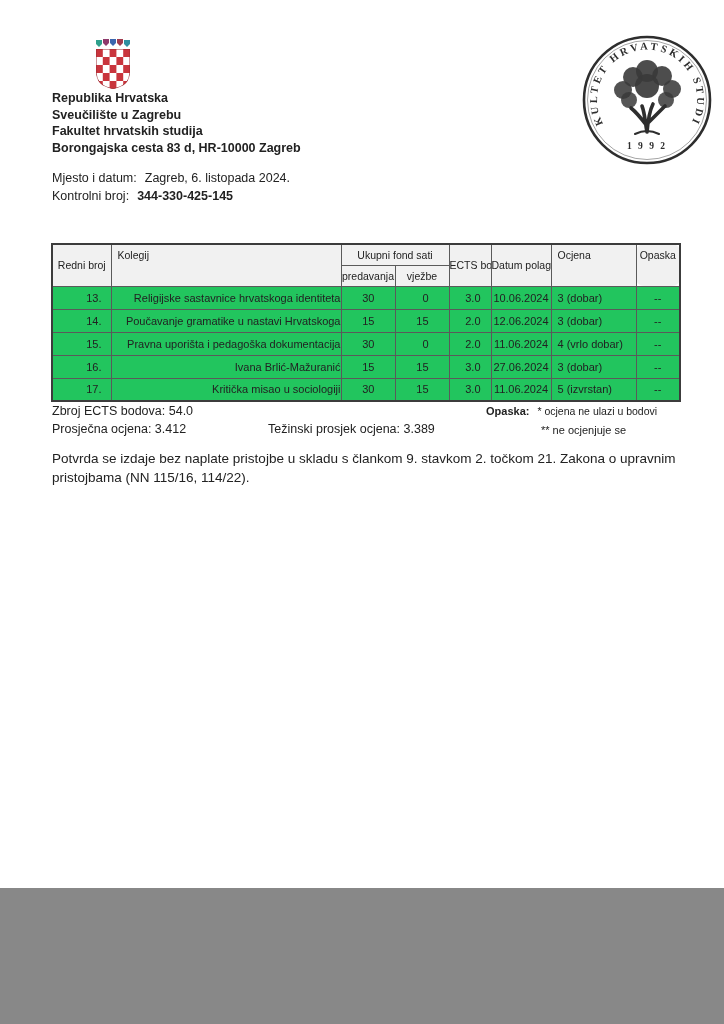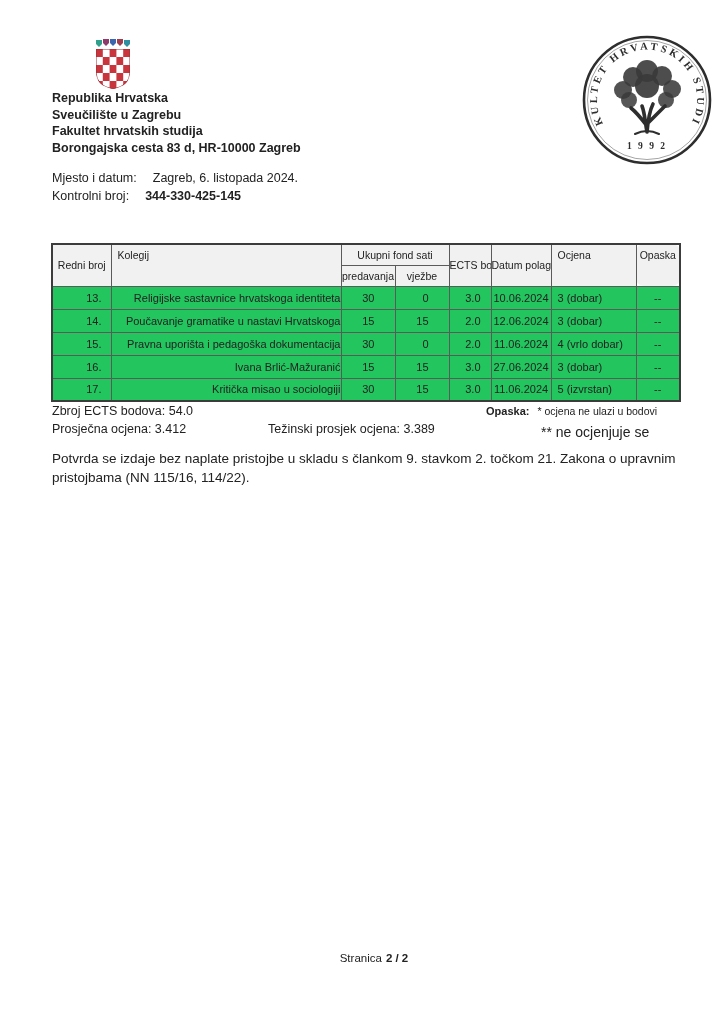--- a/index.html
+++ b/index.html
@@ -1,33 +1,33 @@
 <!DOCTYPE html>
 <html><head>
 <meta charset="utf-8">
 <style>
   * { margin: 0; padding: 0; box-sizing: border-box; }
   html, body { background: #888; }
   .page {
     position: relative;
     width: 724px;
-    height: 1024px;
+    height: 888px;
     background: #ffffff;
     font-family: "Liberation Sans", "DejaVu Sans", sans-serif;
     color: #222;
     overflow: hidden;
     margin: 0 auto;
   }
   
   .coat-of-arms { position: absolute; left: 95px; top: 39px; width: 36px; height: 51px; }
   .inst-block { position: absolute; left: 52px; top: 90px; font-size: 12.5px; font-weight: bold; line-height: 16.5px; }
   .seal { position: absolute; left: 581px; top: 34px; width: 132px; height: 132px; }
   
   .meta-block { position: absolute; left: 52px; top: 170px; font-size: 12.5px; line-height: 17.5px; }
-  .meta-value { margin-left: 16px; }
+  .meta-value { margin-left: 8px; }
   .meta-value.bold { font-weight: bold; }
   
   .grades-table { position: absolute; left: 51px; top: 243px; width: 628px; border-collapse: collapse; table-layout: fixed; }
   .grades-table th, .grades-table td { border: 1px solid #5a5a5a; font-weight: normal; overflow: hidden; white-space: nowrap; }
   .grades-table { border: 2px solid #3c3c3c; }
   .grades-table thead th { background: #f1f1f1; font-size: 10.5px; color: #222; }
   .th-pre { white-space: pre-line; text-align: center; vertical-align: middle; line-height: 13px; }
   .th-top-left { text-align: left; vertical-align: top; padding: 4px 0 0 6px; }
   .th-top-center { text-align: center; vertical-align: top; padding-top: 4px; border-radius: 8px; }
   .th-center { text-align: center; vertical-align: middle; }
@@ -40,21 +40,21 @@
   .td-ects { text-align: right; padding-right: 10px; }
   .td-date { text-align: center; }
   .td-grade { text-align: left; padding-left: 6px; }
   .td-remark { text-align: center; }
   
   .sum-ects { position: absolute; left: 52px; top: 404px; font-size: 12.5px; }
   .sum-avg { position: absolute; left: 52px; top: 422px; font-size: 12.5px; }
   .sum-weighted { position: absolute; left: 268px; top: 422px; font-size: 12.5px; }
   .remark-line1 { position: absolute; left: 486px; top: 405px; font-size: 10.5px; }
   .remark-line1 .lbl { font-weight: bold; font-size: 11px; margin-right: 8px; }
-  .remark-line2 { position: absolute; left: 541px; top: 424px; font-size: 14px; }
+  .remark-line2 { position: absolute; left: 541px; top: 424px; font-size: 11px; }
   
   .note-par { position: absolute; left: 52px; top: 449px; width: 634px; font-size: 13.5px; line-height: 19px; white-space: normal; }
   
   .footer { position: absolute; left: 12px; top: 952px; width: 724px; text-align: center; font-size: 11.5px; }
   .footer .pg { font-weight: bold; margin-left: 4px; }
 </style>
 </head>
 <body>
 
 <div class="page">

